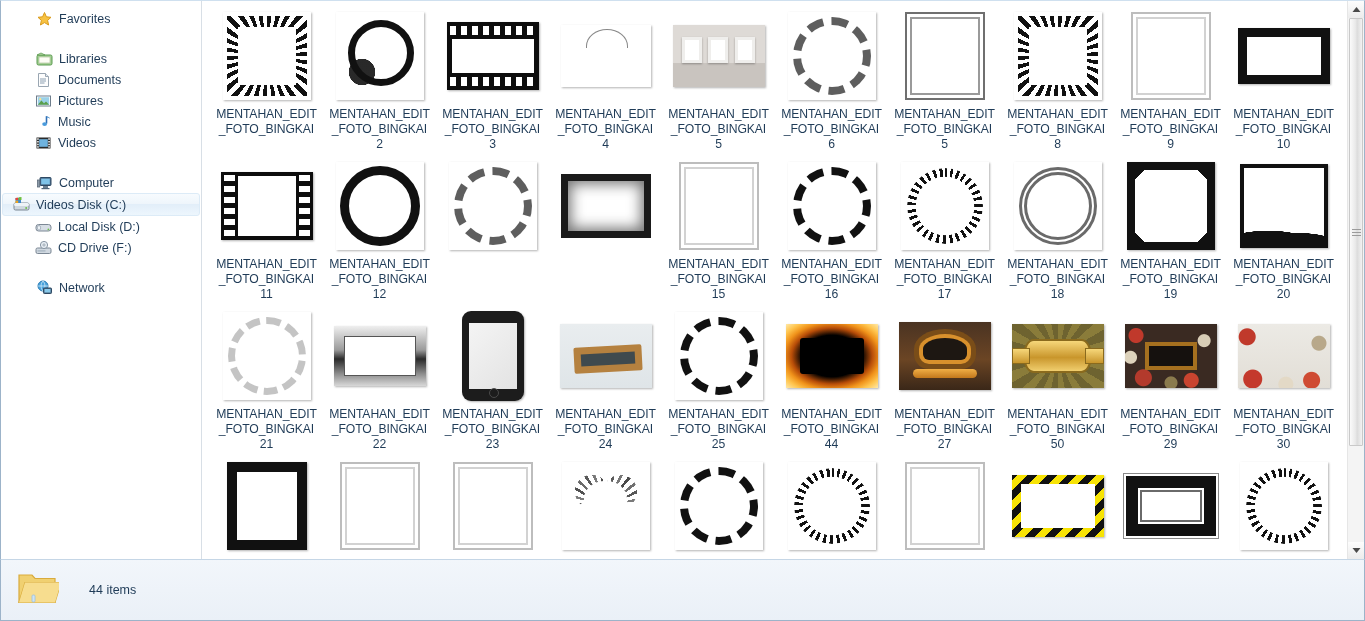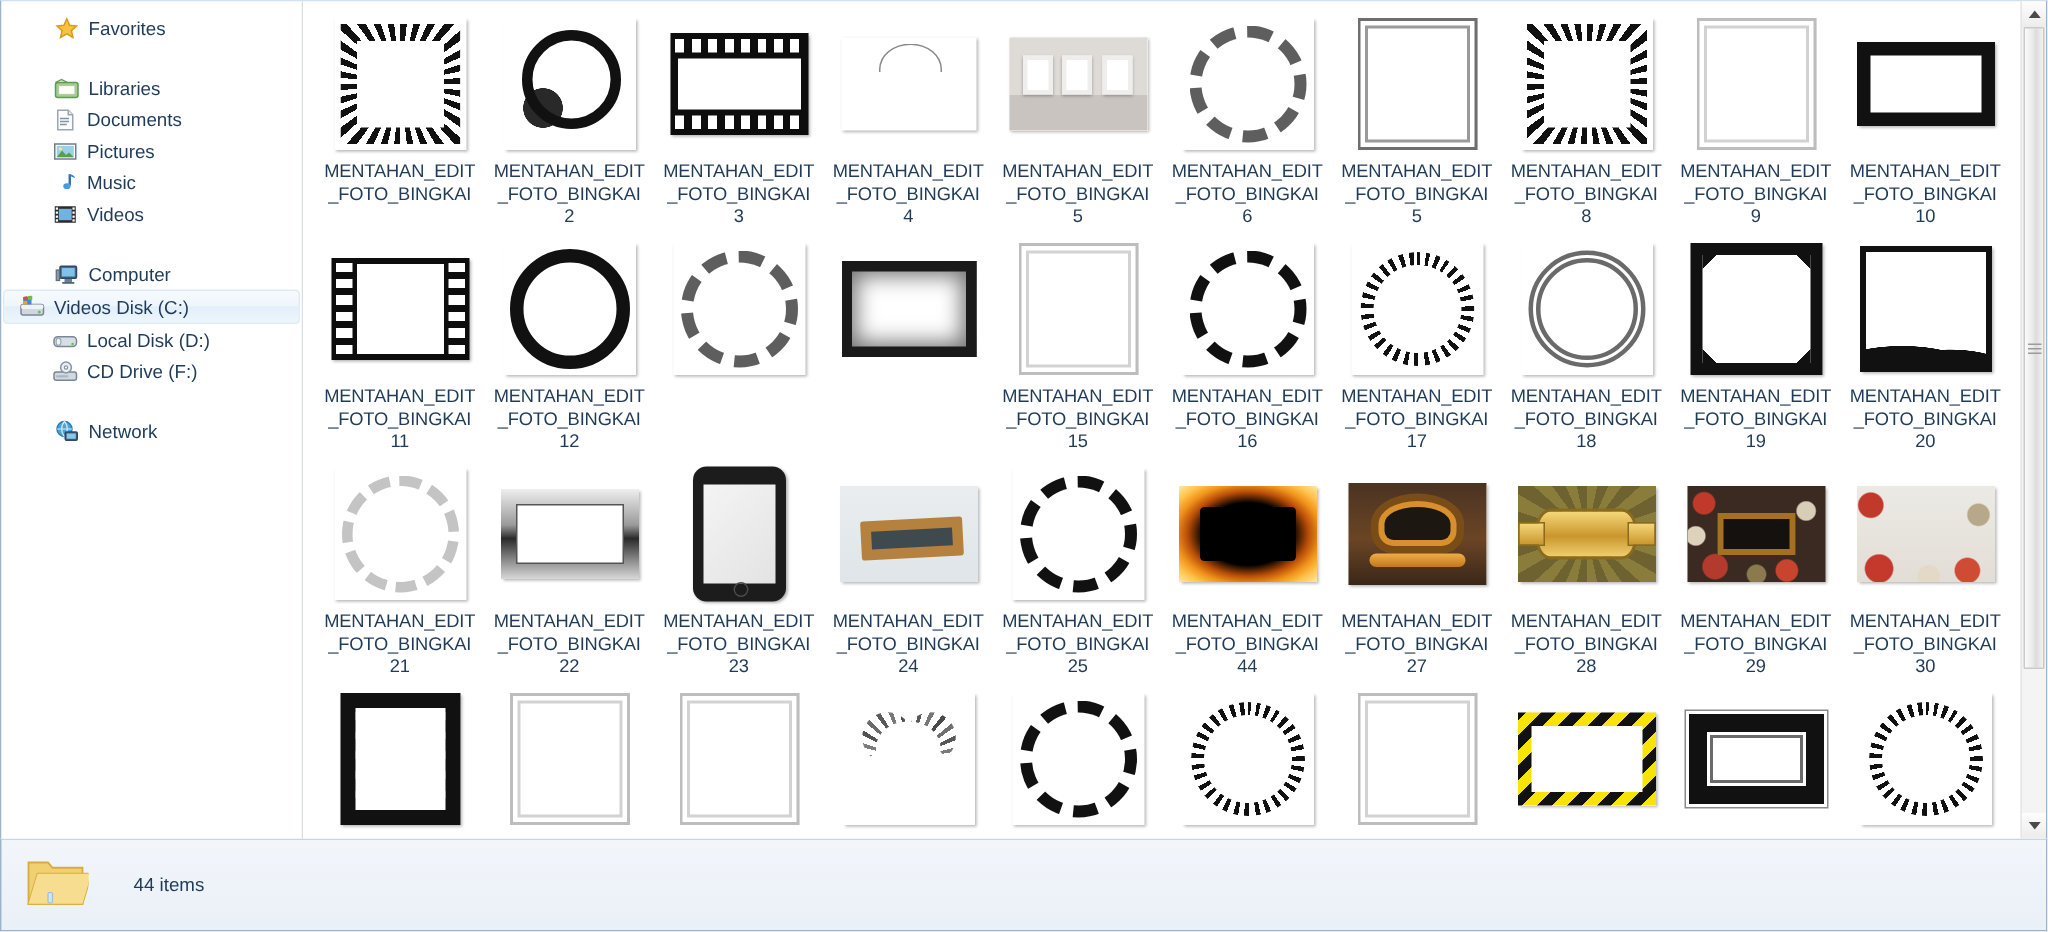--- a/index.html
+++ b/index.html
@@ -863,21 +863,21 @@
                 </div>
               </div>
               <div class="caption">MENTAHAN_EDIT_FOTO_BINGKAI 27</div>
             </div>
             <div class="tile">
               <div class="thumb-box">
                 <div class="thumb gold-plate" style="width:92px;height:64px">
                   <i></i>
                 </div>
               </div>
-              <div class="caption">MENTAHAN_EDIT_FOTO_BINGKAI 28</div>
+              <div class="caption">MENTAHAN_EDIT_FOTO_BINGKAI 50</div>
             </div>
             <div class="tile">
               <div class="thumb-box">
                 <div class="thumb xmas-dark" style="width:92px;height:64px">
                   <i></i>
                 </div>
               </div>
               <div class="caption">MENTAHAN_EDIT_FOTO_BINGKAI 29</div>
             </div>
             <div class="tile">

